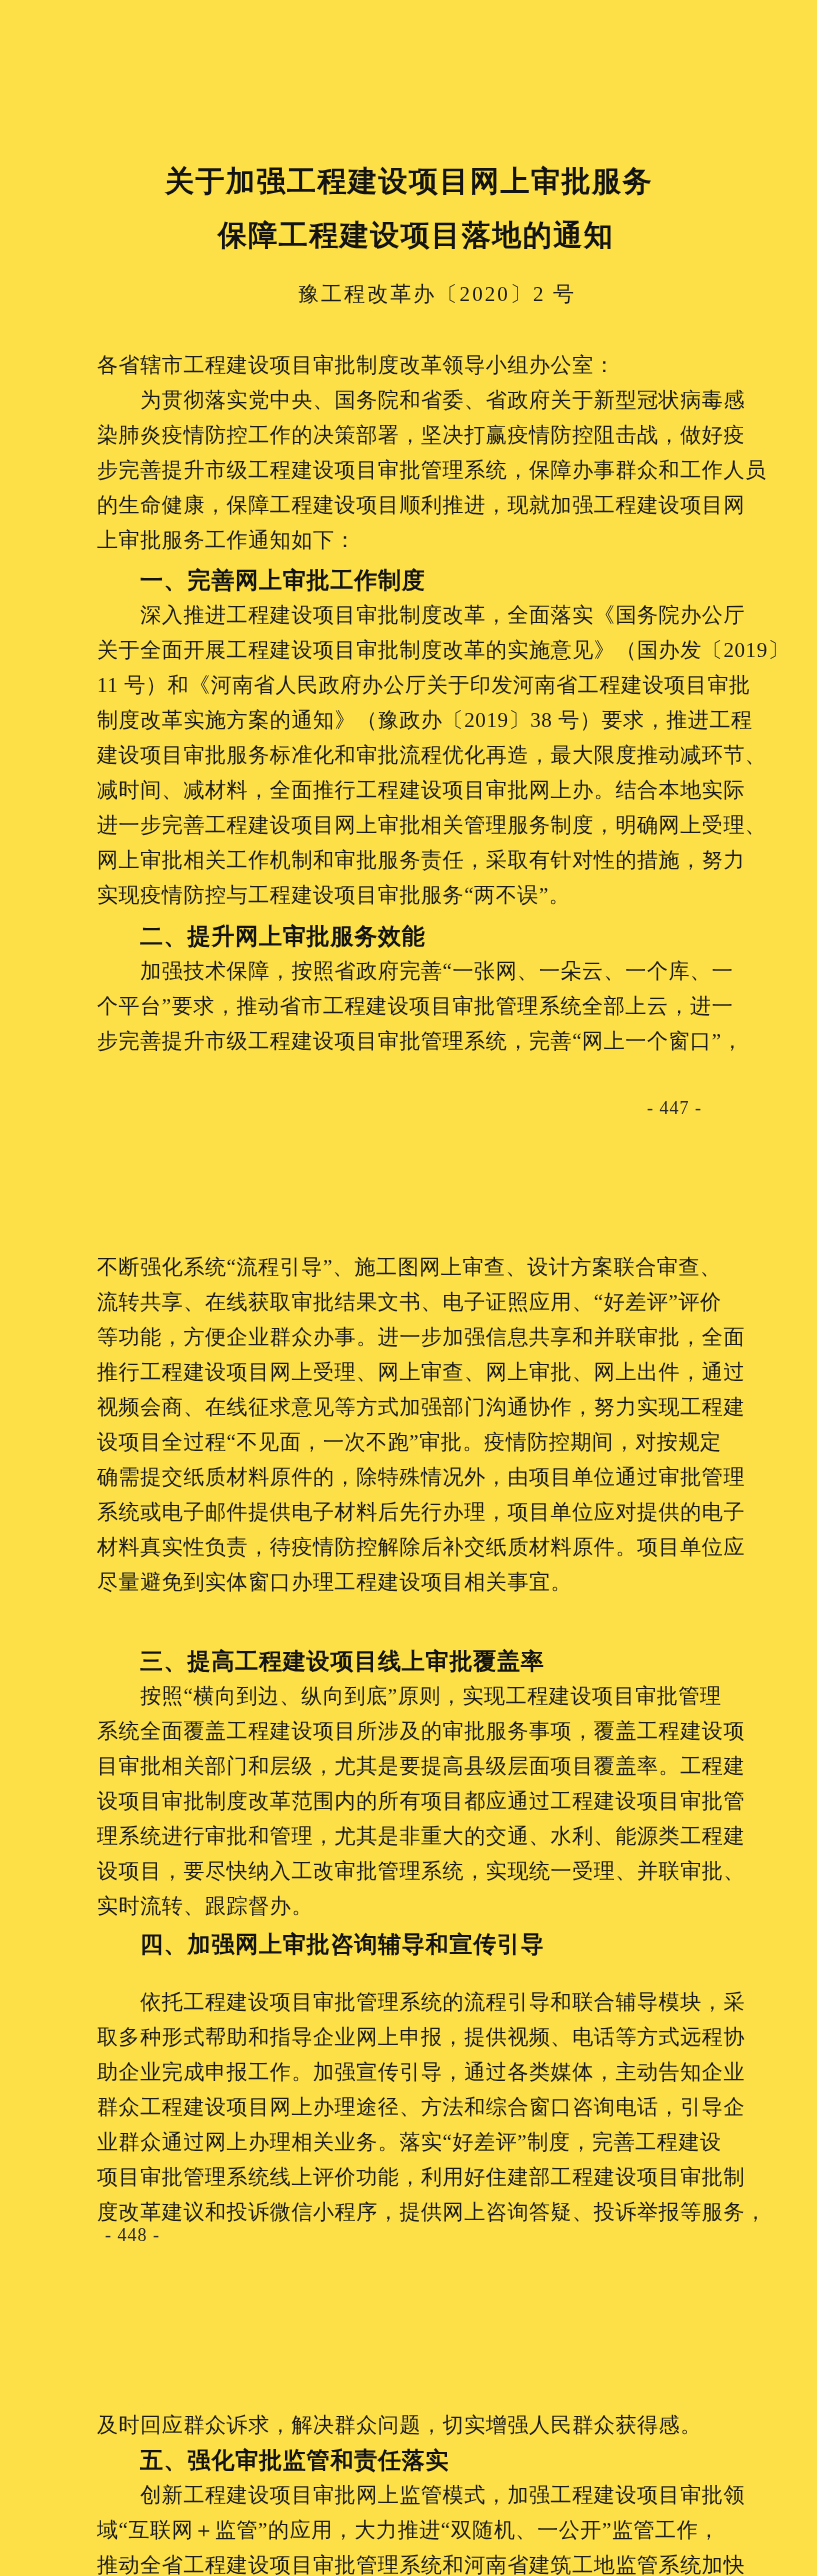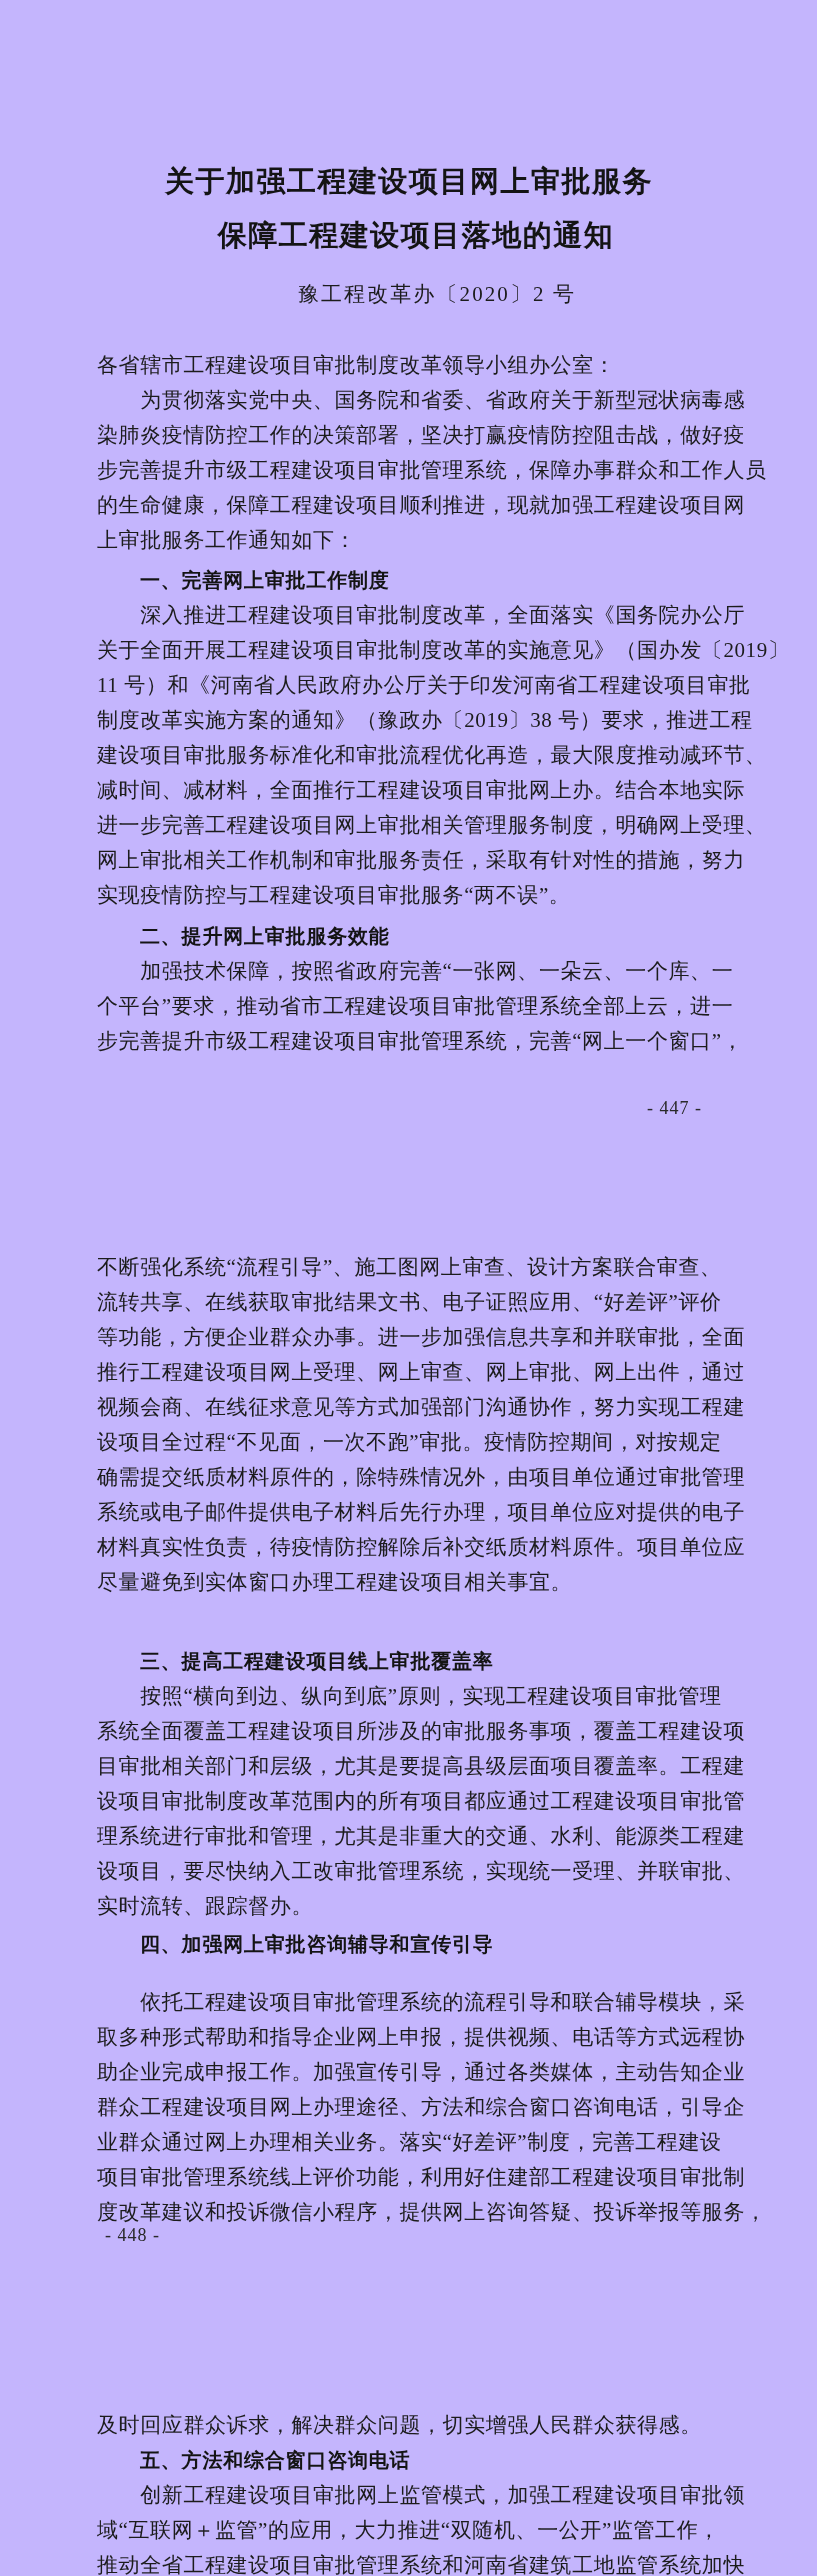--- a/index.html
+++ b/index.html
@@ -13,21 +13,21 @@
     height: 3470px;
     background: #ffffff;
     color: #1c1c1c;
     overflow: hidden;
   }
   .page {
     position: absolute;
     left: 0;
     width: 818px;
     height: 1157px;
-    background: #c4b5fd;
+    background: #fde047;
   }
   #page1 { top: 0; }
   #page2 { top: 1157px; }
   #page3 { top: 2313px; }
 
   .doc-title {
     position: absolute;
     left: 0;
     width: 818px;
     text-align: center;
@@ -66,21 +66,21 @@
     white-space: nowrap;
   }
   .heading {
     position: absolute;
     left: 97px;
     width: 662px;
     padding-left: 43px;
     box-sizing: border-box;
     font-family: "Liberation Sans", "DejaVu Sans", sans-serif;
     font-weight: bold;
-    font-size: 20px;
+    font-size: 23px;
     letter-spacing: 0.8px;
     line-height: 35px;
     color: #141414;
     white-space: nowrap;
   }
   .page-number {
     position: absolute;
     font-family: "Liberation Serif", "DejaVu Serif", serif;
     font-size: 18px;
     letter-spacing: 1px;
@@ -198,21 +198,21 @@
       </div>
 
     <div class="page-number pn-left-2">- 448 -</div>
   </div>
 
   <div class="page" id="page3">
     <div class="body-block p3-para1">
         <div class="line">及时回应群众诉求，解决群众问题，切实增强人民群众获得感。</div>
       </div>
 
-    <div class="heading p3-heading5">五、方法和综合窗口咨询电话</div>
+    <div class="heading p3-heading5">五、强化审批监管和责任落实</div>
 
     <div class="body-block p3-para2">
         <div class="line">　　创新工程建设项目审批网上监管模式，加强工程建设项目审批领</div>
         <div class="line">域“互联网＋监管”的应用，大力推进“双随机、一公开”监管工作，</div>
         <div class="line">推动全省工程建设项目审批管理系统和河南省建筑工地监管系统加快</div>
       </div>
 
   </div>
 
 </div>

